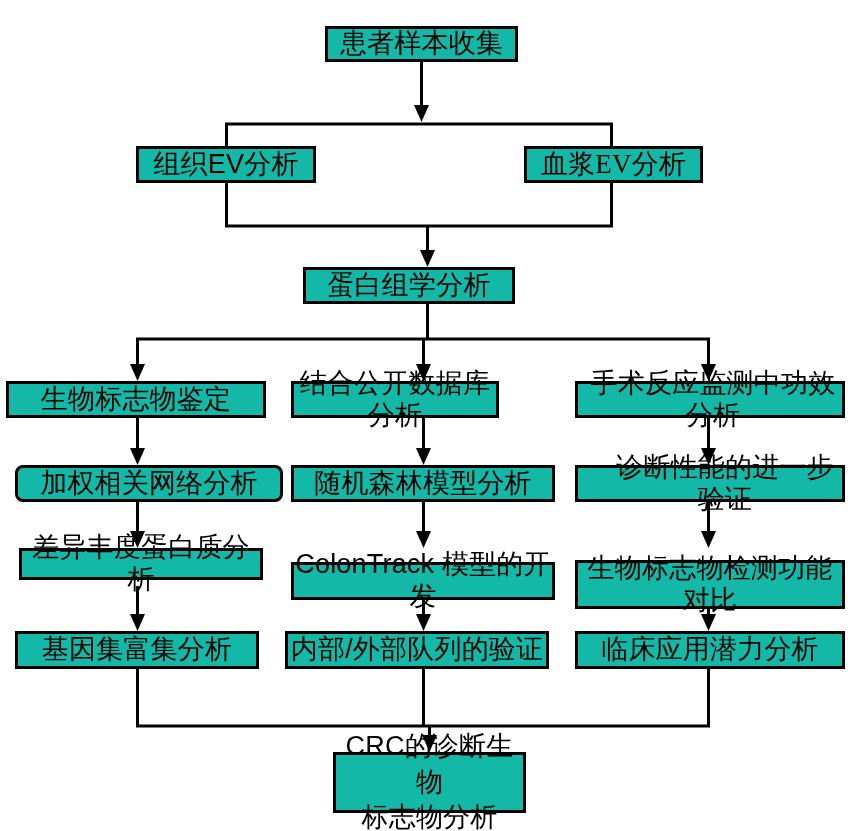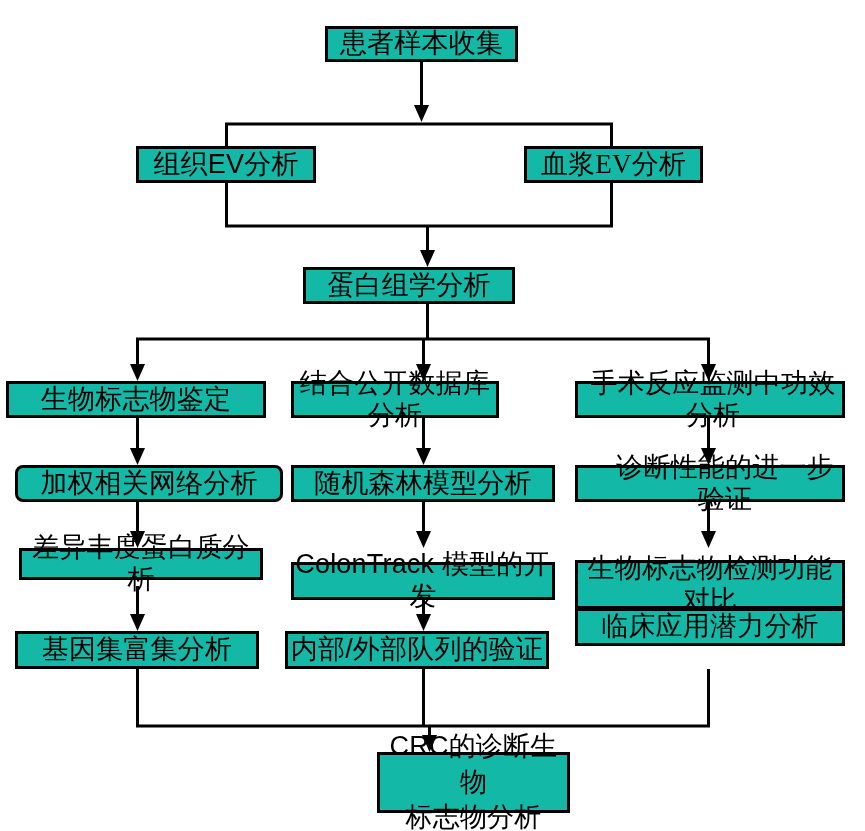--- a/index.html
+++ b/index.html
@@ -26,21 +26,20 @@
     text-align: center;
     color: #000000;
     font-size: 27px;
     line-height: 1.18;
     letter-spacing: 0.2px;
     white-space: pre-line;
     z-index: 3;
   }
   .node.two-line {
     line-height: 1.32;
-    margin-left: 44px;
   }
   svg#connectors {
     position: absolute;
     left: 0;
     top: 0;
     width: 865px;
     height: 831px;
     z-index: 1;
     pointer-events: none;
   }
@@ -126,18 +125,18 @@
   <div class="node" style="left:15px; top:631px; width:244px; height:38px;">基因集富集分析</div>
 
   <div class="node" style="left:291px; top:381px; width:208px; height:37px;">结合公开数据库分析</div>
   <div class="node" style="left:291px; top:465px; width:264px; height:37px;">随机森林模型分析</div>
   <div class="node" style="left:291px; top:548px; width:264px; height:38px;margin-top:14px;">ColonTrack 模型的开发</div>
   <div class="node" style="left:285px; top:631px; width:264px; height:38px;">内部/外部队列的验证</div>
 
   <div class="node" style="left:575px; top:381px; width:270px; height:37px;padding-left:6px;">手术反应监测中功效分析</div>
   <div class="node" style="left:575px; top:465px; width:270px; height:37px;padding-left:30px;">诊断性能的进一步验证</div>
   <div class="node" style="left:575px; top:560px; width:270px; height:49px;">生物标志物检测功能对比</div>
-  <div class="node" style="left:575px; top:608px; width:270px; height:38px;">临床应用潜力分析</div>
+  <div class="node" style="left:575px; top:631px; width:270px; height:38px;">临床应用潜力分析</div>
 
   <div class="node two-line" style="left:333px; top:752px; width:193px; height:61px;">CRC的诊断生物
 标志物分析</div>
 
 </div>
 
 </body></html>

